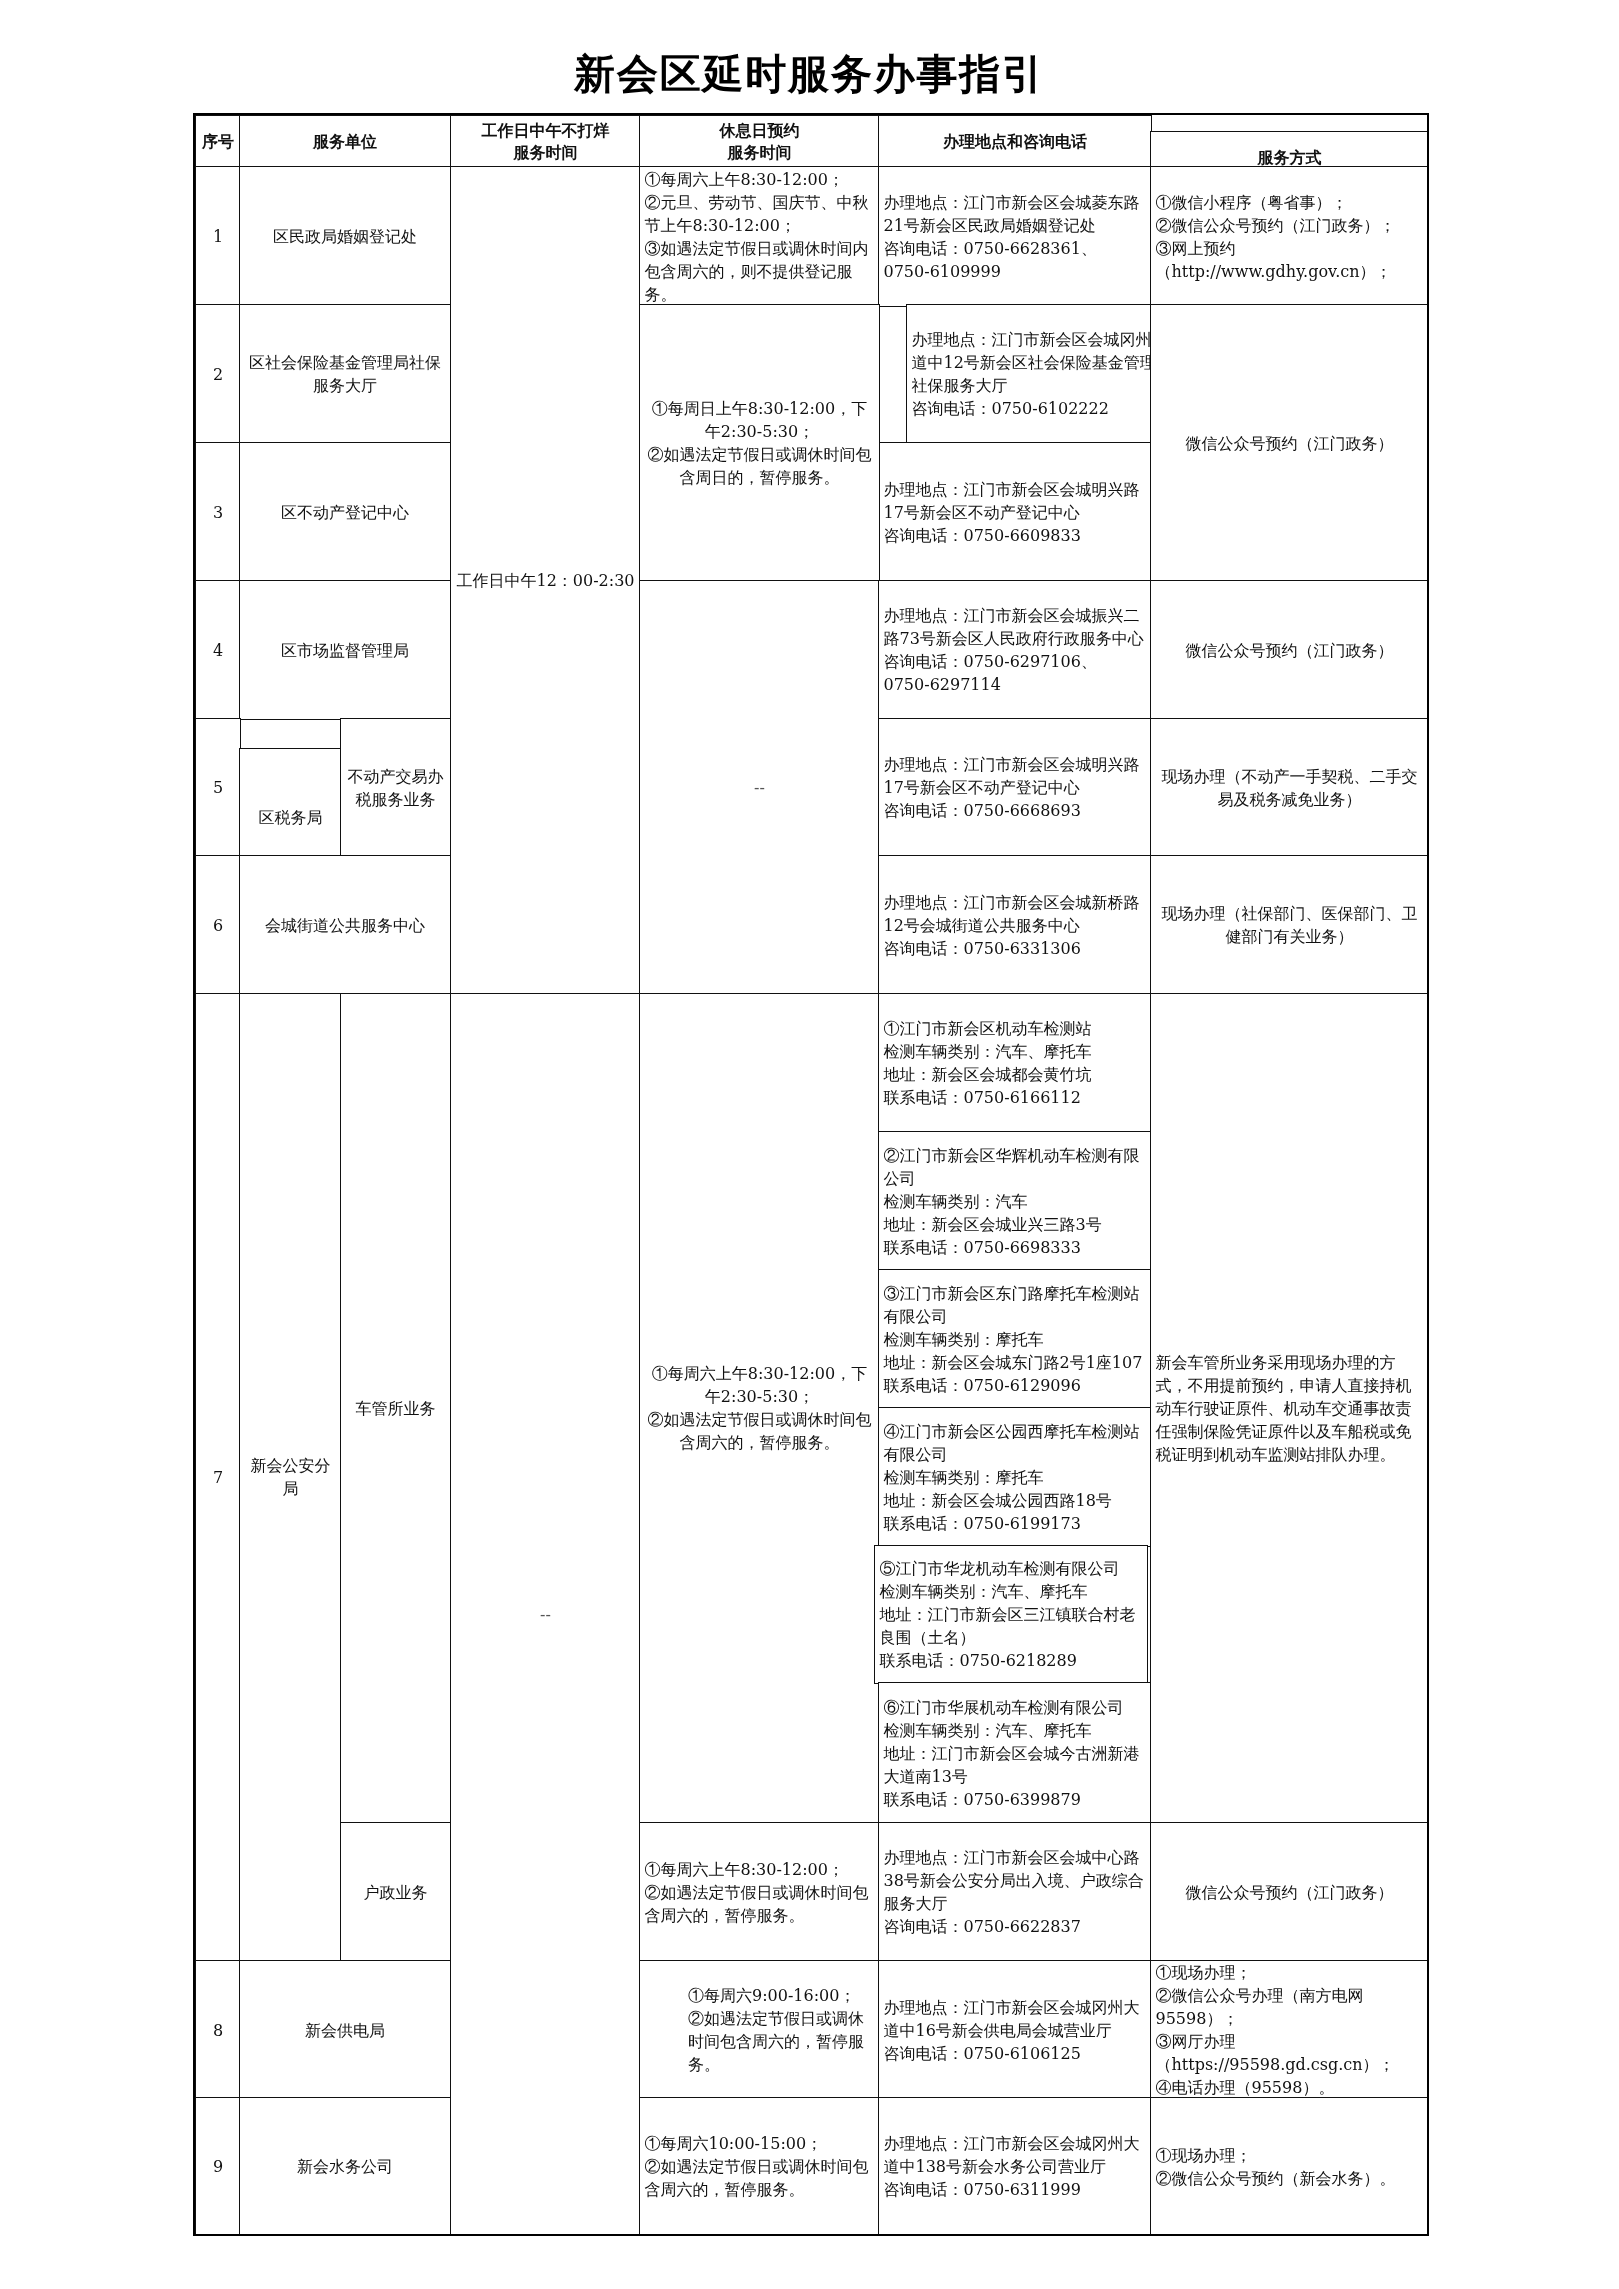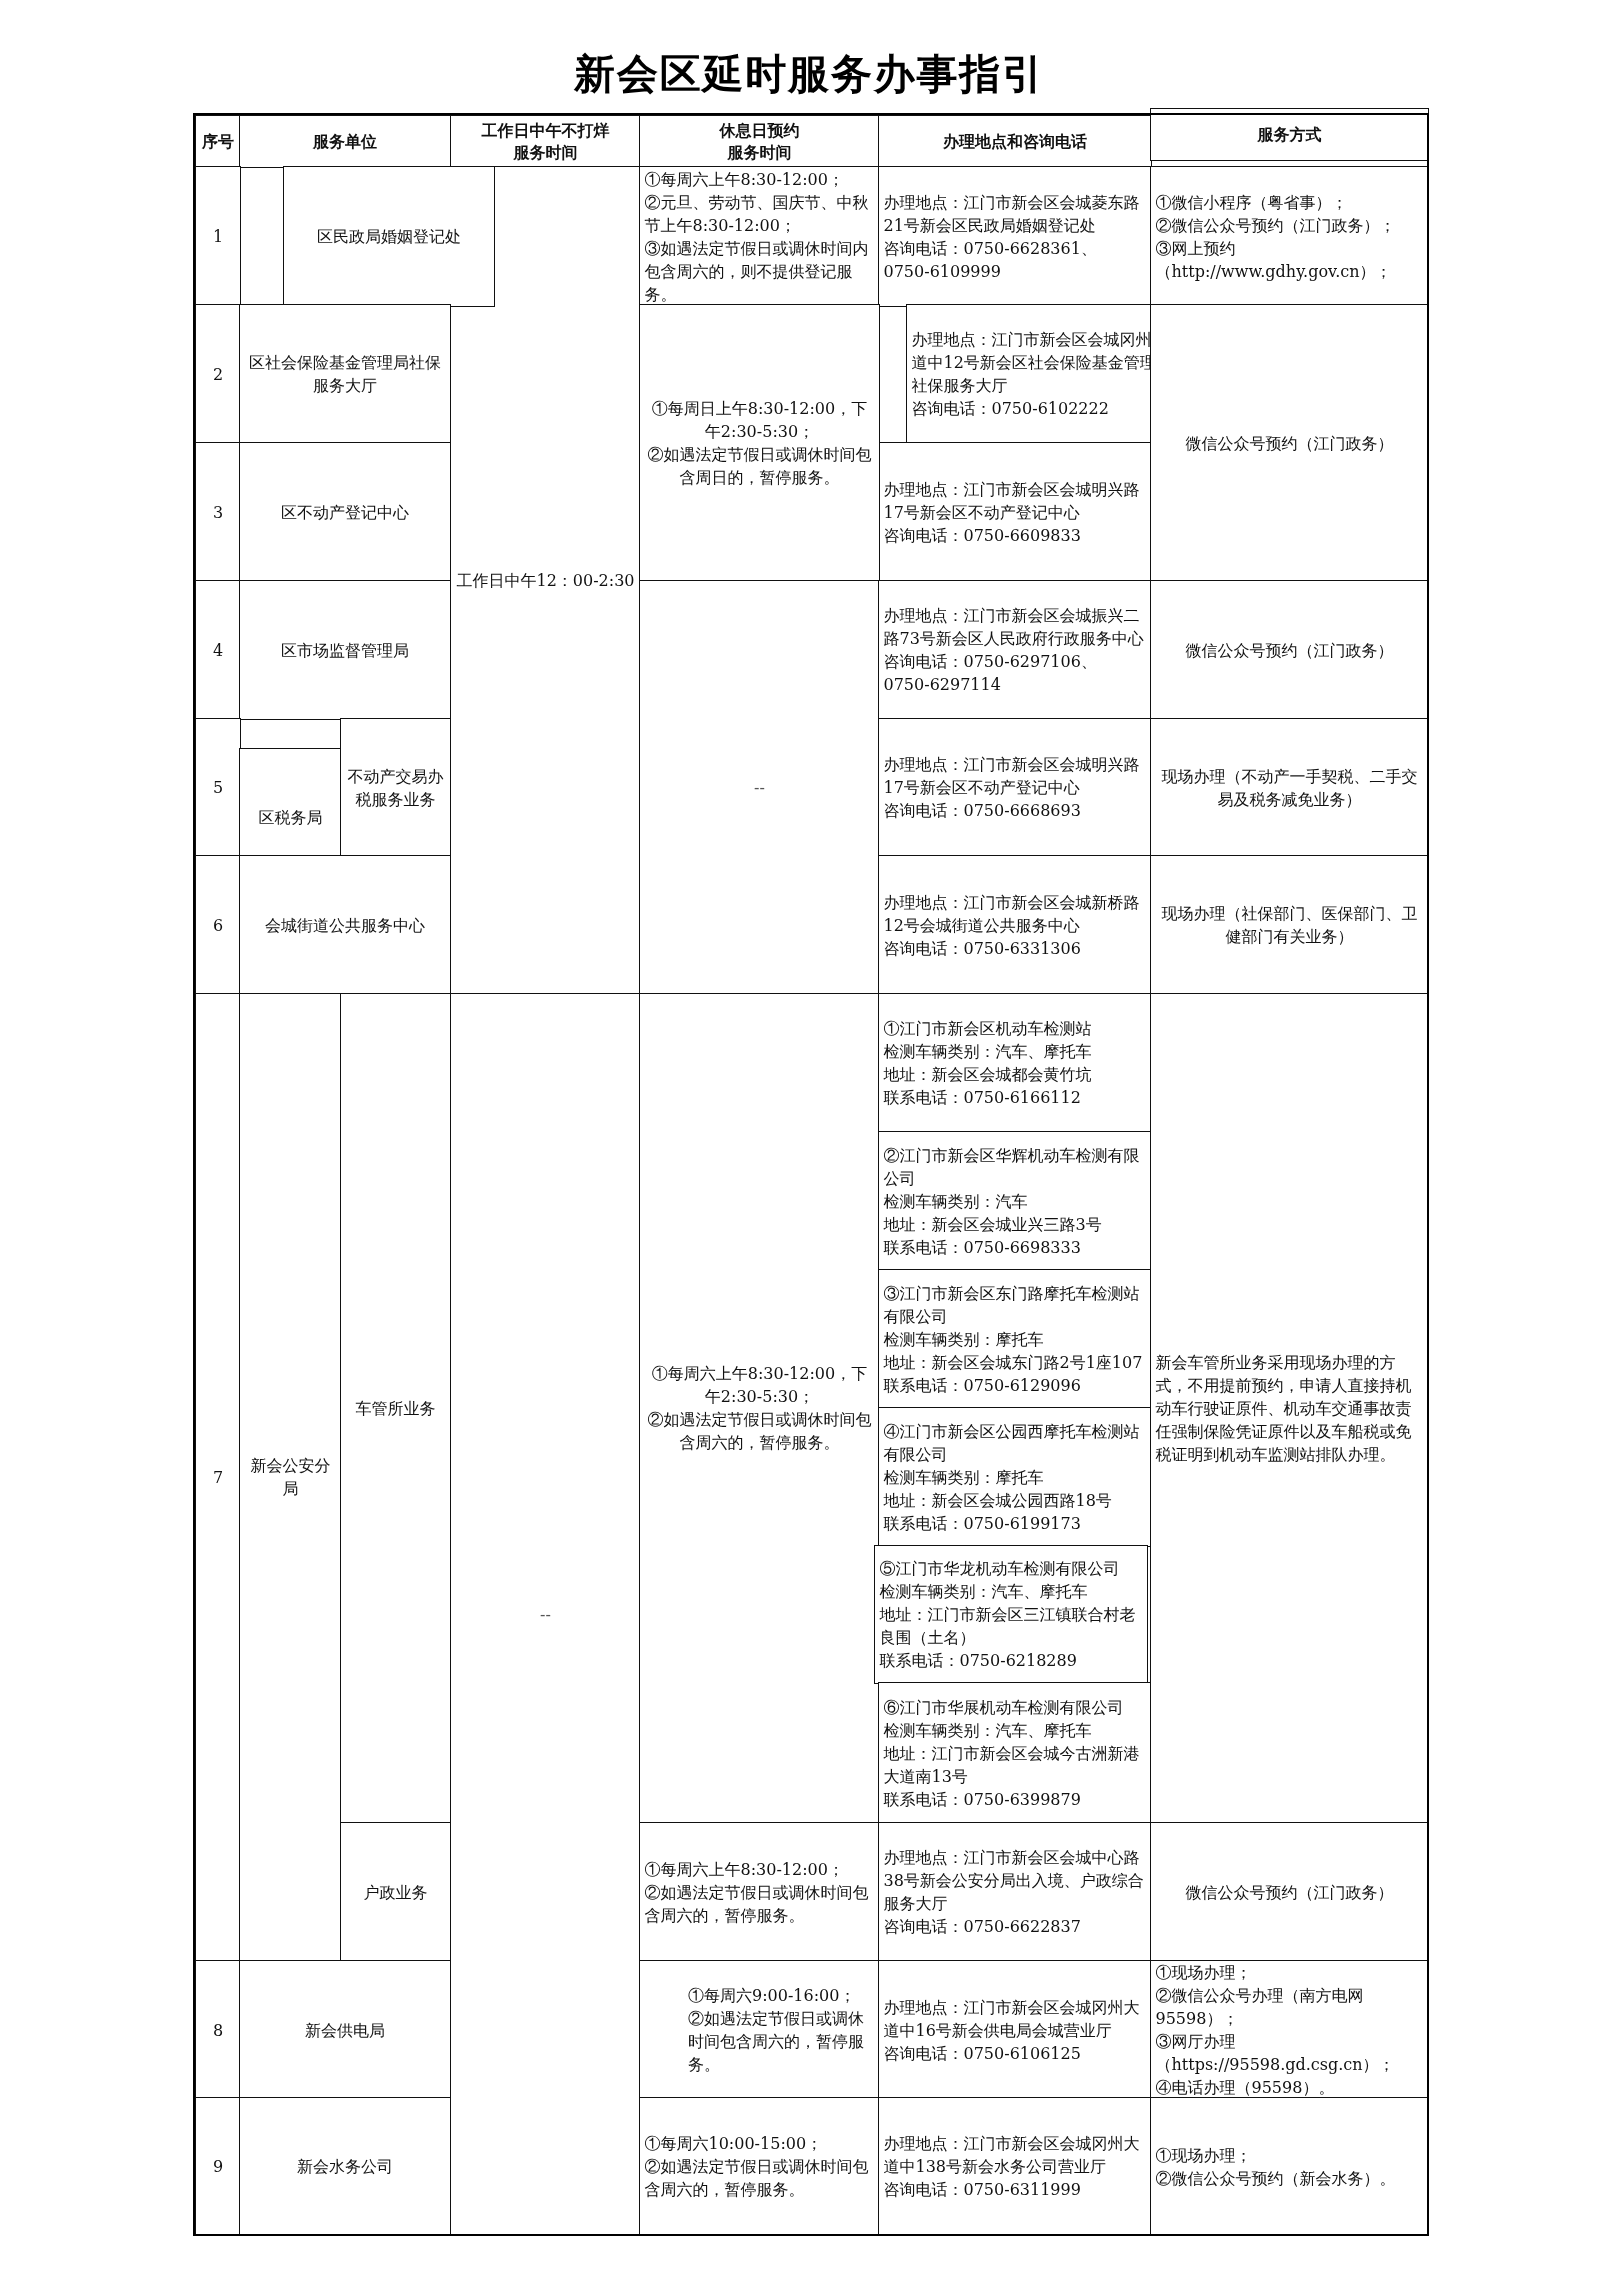--- a/index.html
+++ b/index.html
@@ -26,27 +26,27 @@
 
 <div class="title">新会区延时服务办事指引</div>
 
 <div class="cell head" style="left:195px;top:115px;width:46px;height:53px;"><span class="txt">序号</span></div>
 <div class="cell head" style="left:239px;top:115px;width:212px;height:53px;"><span class="txt">服务单位</span></div>
 <div class="cell head" style="left:450px;top:115px;width:191px;height:53px;"><span class="txt">工作日中午不打烊
 服务时间</span></div>
 <div class="cell head" style="left:639px;top:115px;width:241px;height:53px;"><span class="txt">休息日预约
 服务时间</span></div>
 <div class="cell head" style="left:878px;top:115px;width:274px;height:53px;"><span class="txt">办理地点和咨询电话</span></div>
-<div class="cell head" style="left:1150px;top:108px;width:279px;height:53px;"><span class="txt">服务方式</span></div>
+<div class="cell head" style="left:1150px;top:131px;width:279px;height:53px;"><span class="txt">服务方式</span></div>
 
 <div class="cell center" style="left:450px;top:166px;width:191px;height:829px;"><span class="txt">工作日中午12：00-2:30</span></div>
 <div class="cell center dash" style="left:450px;top:993px;width:191px;height:1243px;"><span class="txt">--</span></div>
 
 <div class="cell center" style="left:195px;top:166px;width:46px;height:141px;"><span class="txt">1</span></div>
-<div class="cell center" style="left:239px;top:166px;width:212px;height:141px;margin-left:44px;"><span class="txt">区民政局婚姻登记处</span></div>
+<div class="cell center" style="left:239px;top:166px;width:212px;height:141px;"><span class="txt">区民政局婚姻登记处</span></div>
 <div class="cell left" style="left:639px;top:166px;width:241px;height:141px;"><span class="txt">①每周六上午8:30-12:00；
 ②元旦、劳动节、国庆节、中秋节上午8:30-12:00；
 ③如遇法定节假日或调休时间内包含周六的，则不提供登记服务。</span></div>
 <div class="cell left" style="left:878px;top:166px;width:274px;height:141px;"><span class="txt">办理地点：江门市新会区会城菱东路21号新会区民政局婚姻登记处
 咨询电话：0750-6628361、
             0750-6109999</span></div>
 <div class="cell left" style="left:1150px;top:166px;width:279px;height:141px;align-items:center;"><span class="txt">①微信小程序（粤省事）；
 ②微信公众号预约（江门政务）；
 ③网上预约
 （http://www.gdhy.gov.cn）；</span></div>

